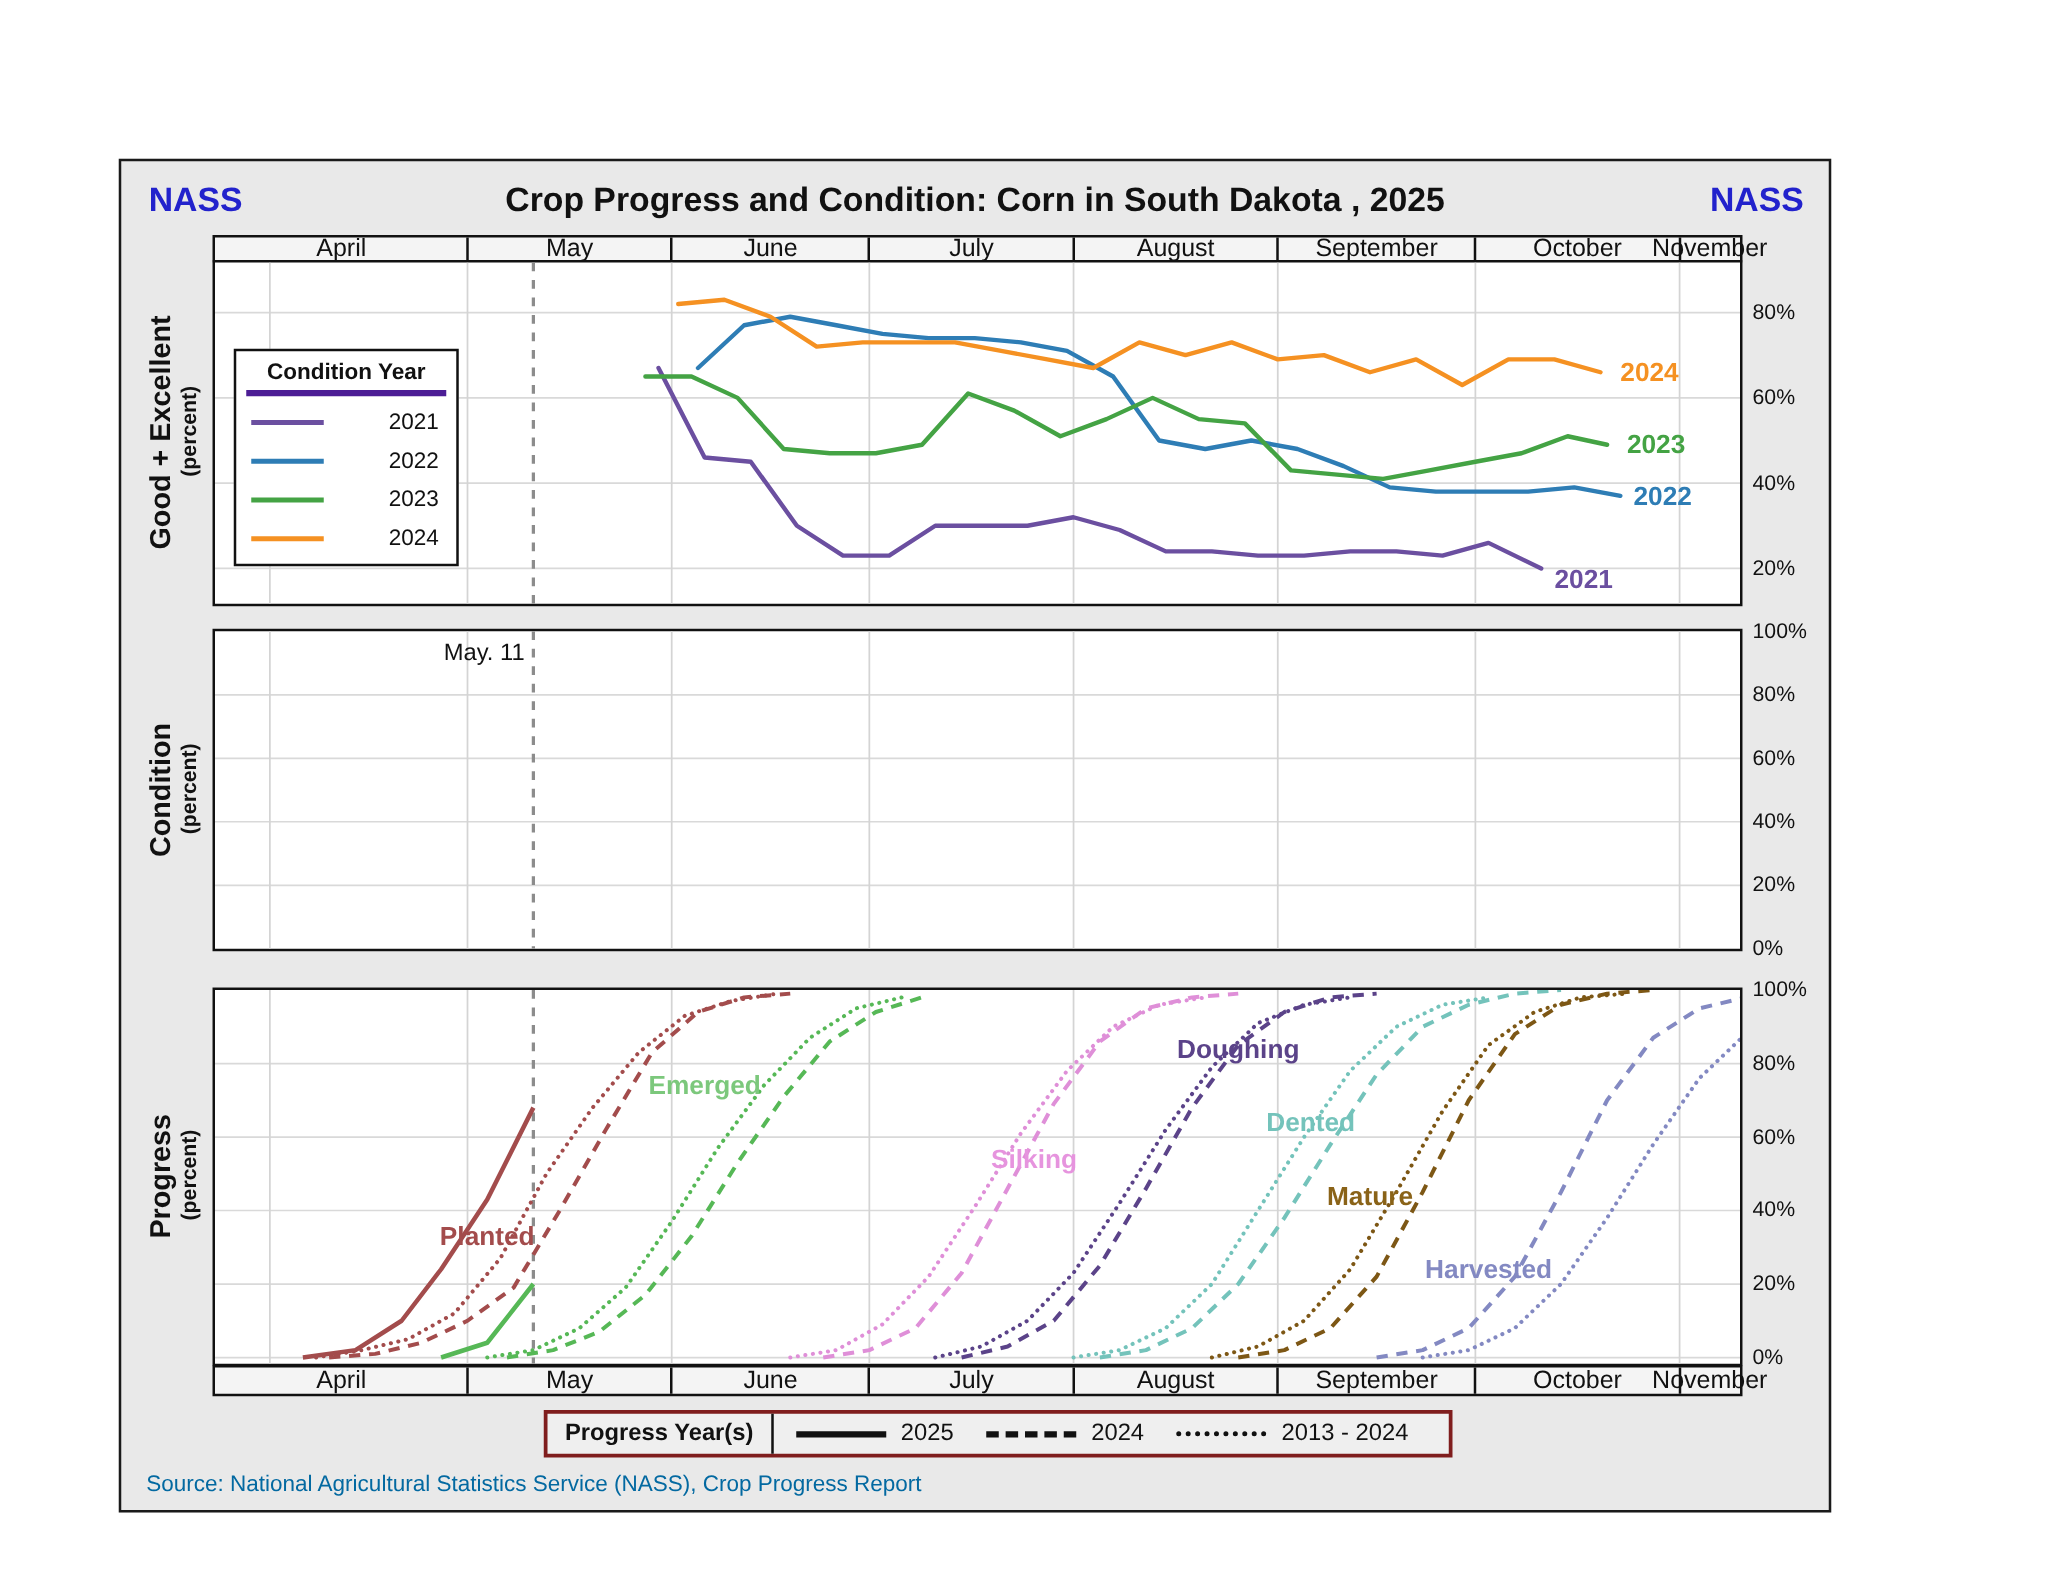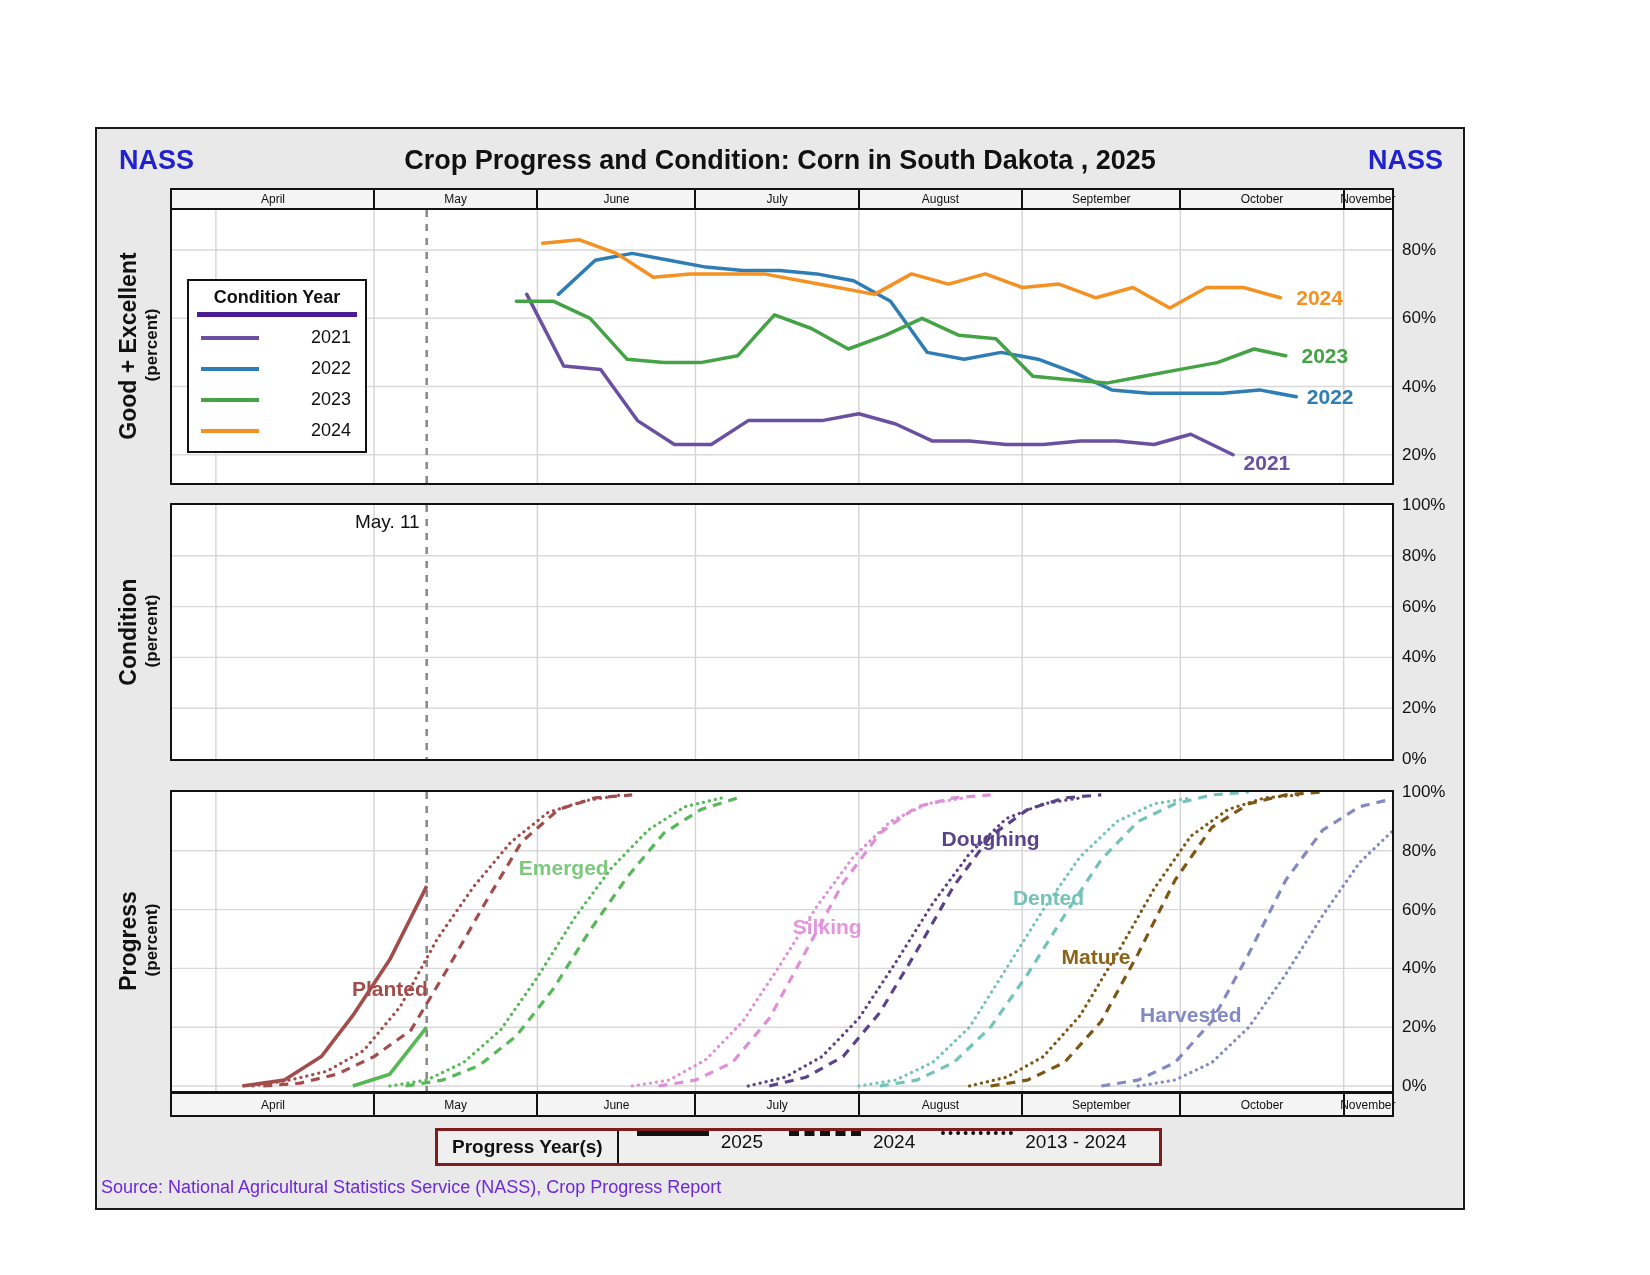--- a/index.html
+++ b/index.html
@@ -8,21 +8,21 @@
   .figure{position:absolute;left:95px;top:127px;width:1370px;height:1083px;
           background:#e9e9e9;border:2px solid #1a1a1a;box-sizing:border-box;}
   .agency{position:absolute;top:16px;font-size:27px;font-weight:bold;color:#2222cc;}
   .agency.left{left:22px;} .agency.right{right:20px;}
   .fig-title{position:absolute;top:16px;left:120px;right:120px;text-align:center;
              font-size:27px;font-weight:bold;color:#111;white-space:nowrap;}
   .month-band{position:absolute;left:73px;width:1224px;background:#f4f4f4;
               border:2px solid #111;box-sizing:border-box;}
   .month-band.header{top:59px;height:22px;}
   .month-band.footer{top:963px;height:25px;}
-  .mlabel{position:absolute;top:50%;transform:translate(-50%,-50%);font-size:12px;
+  .mlabel{position:absolute;top:50%;transform:translate(-50%,-50%);font-size:20px;
           color:#111;white-space:nowrap;text-align:center;}
   .mdiv{position:absolute;top:0;bottom:0;width:2px;background:#111;}
   .panel{position:absolute;left:73px;width:1224px;background:#fff;
          border:2px solid #111;box-sizing:border-box;}
   .panel.a{top:79px;height:277px;}
   .panel.b{top:374px;height:258px;}
   .panel.c{top:661px;height:303px;}
   .panel svg{display:block;}
   svg text{font-family:"Liberation Sans",sans-serif;}
   .ytick{position:absolute;left:1305px;width:72px;font-size:17px;color:#111;text-align:left;}
@@ -32,27 +32,27 @@
                border:2px solid #111;box-sizing:border-box;padding:6px 8px 10px 8px;}
   .cond-legend .lg-title{font-size:18px;font-weight:bold;text-align:center;
                border-bottom:5px solid #4c1d95;padding-bottom:4px;}
   .lg-row{display:flex;align-items:center;margin-top:10px;}
   .lg-swatch{width:58px;height:4px;margin-left:4px;flex:none;}
   .lg-label{flex:1;text-align:right;font-size:18px;padding-right:6px;}
   .prog-legend{position:absolute;left:338px;top:999px;height:38px;background:#efefef;
                border:3px solid #7f1d1d;box-sizing:border-box;display:flex;align-items:stretch;}
   .prog-legend .pl-title{display:flex;align-items:center;padding:0 14px;font-size:19px;
                font-weight:bold;border-right:2px solid #111;}
-  .pl-entries{display:flex;align-items:flex-start;padding:0 18px;gap:12px;}
+  .pl-entries{display:flex;align-items:center;padding:0 18px;gap:12px;}
   .pl-swatch{width:72px;height:0;flex:none;}
   .pl-swatch.solid{border-top:5px solid #111;}
   .pl-swatch.dashed{border-top:5px dashed #111;}
   .pl-swatch.dotted{border-top:4px dotted #111;}
   .pl-label{font-size:19px;margin-right:14px;white-space:nowrap;}
-  .source{position:absolute;left:4px;top:1048px;font-size:18px;color:#6d28d9;}
+  .source{position:absolute;left:20px;top:1048px;font-size:18px;color:#0369a1;}
 </style>
 </head>
 <body>
 
 <div class="page">
   <div class="figure">
 
     <div class="agency left">NASS</div>
     <div class="fig-title">Crop Progress and Condition: Corn in South Dakota , 2025</div>
     <div class="agency right">NASS</div>

